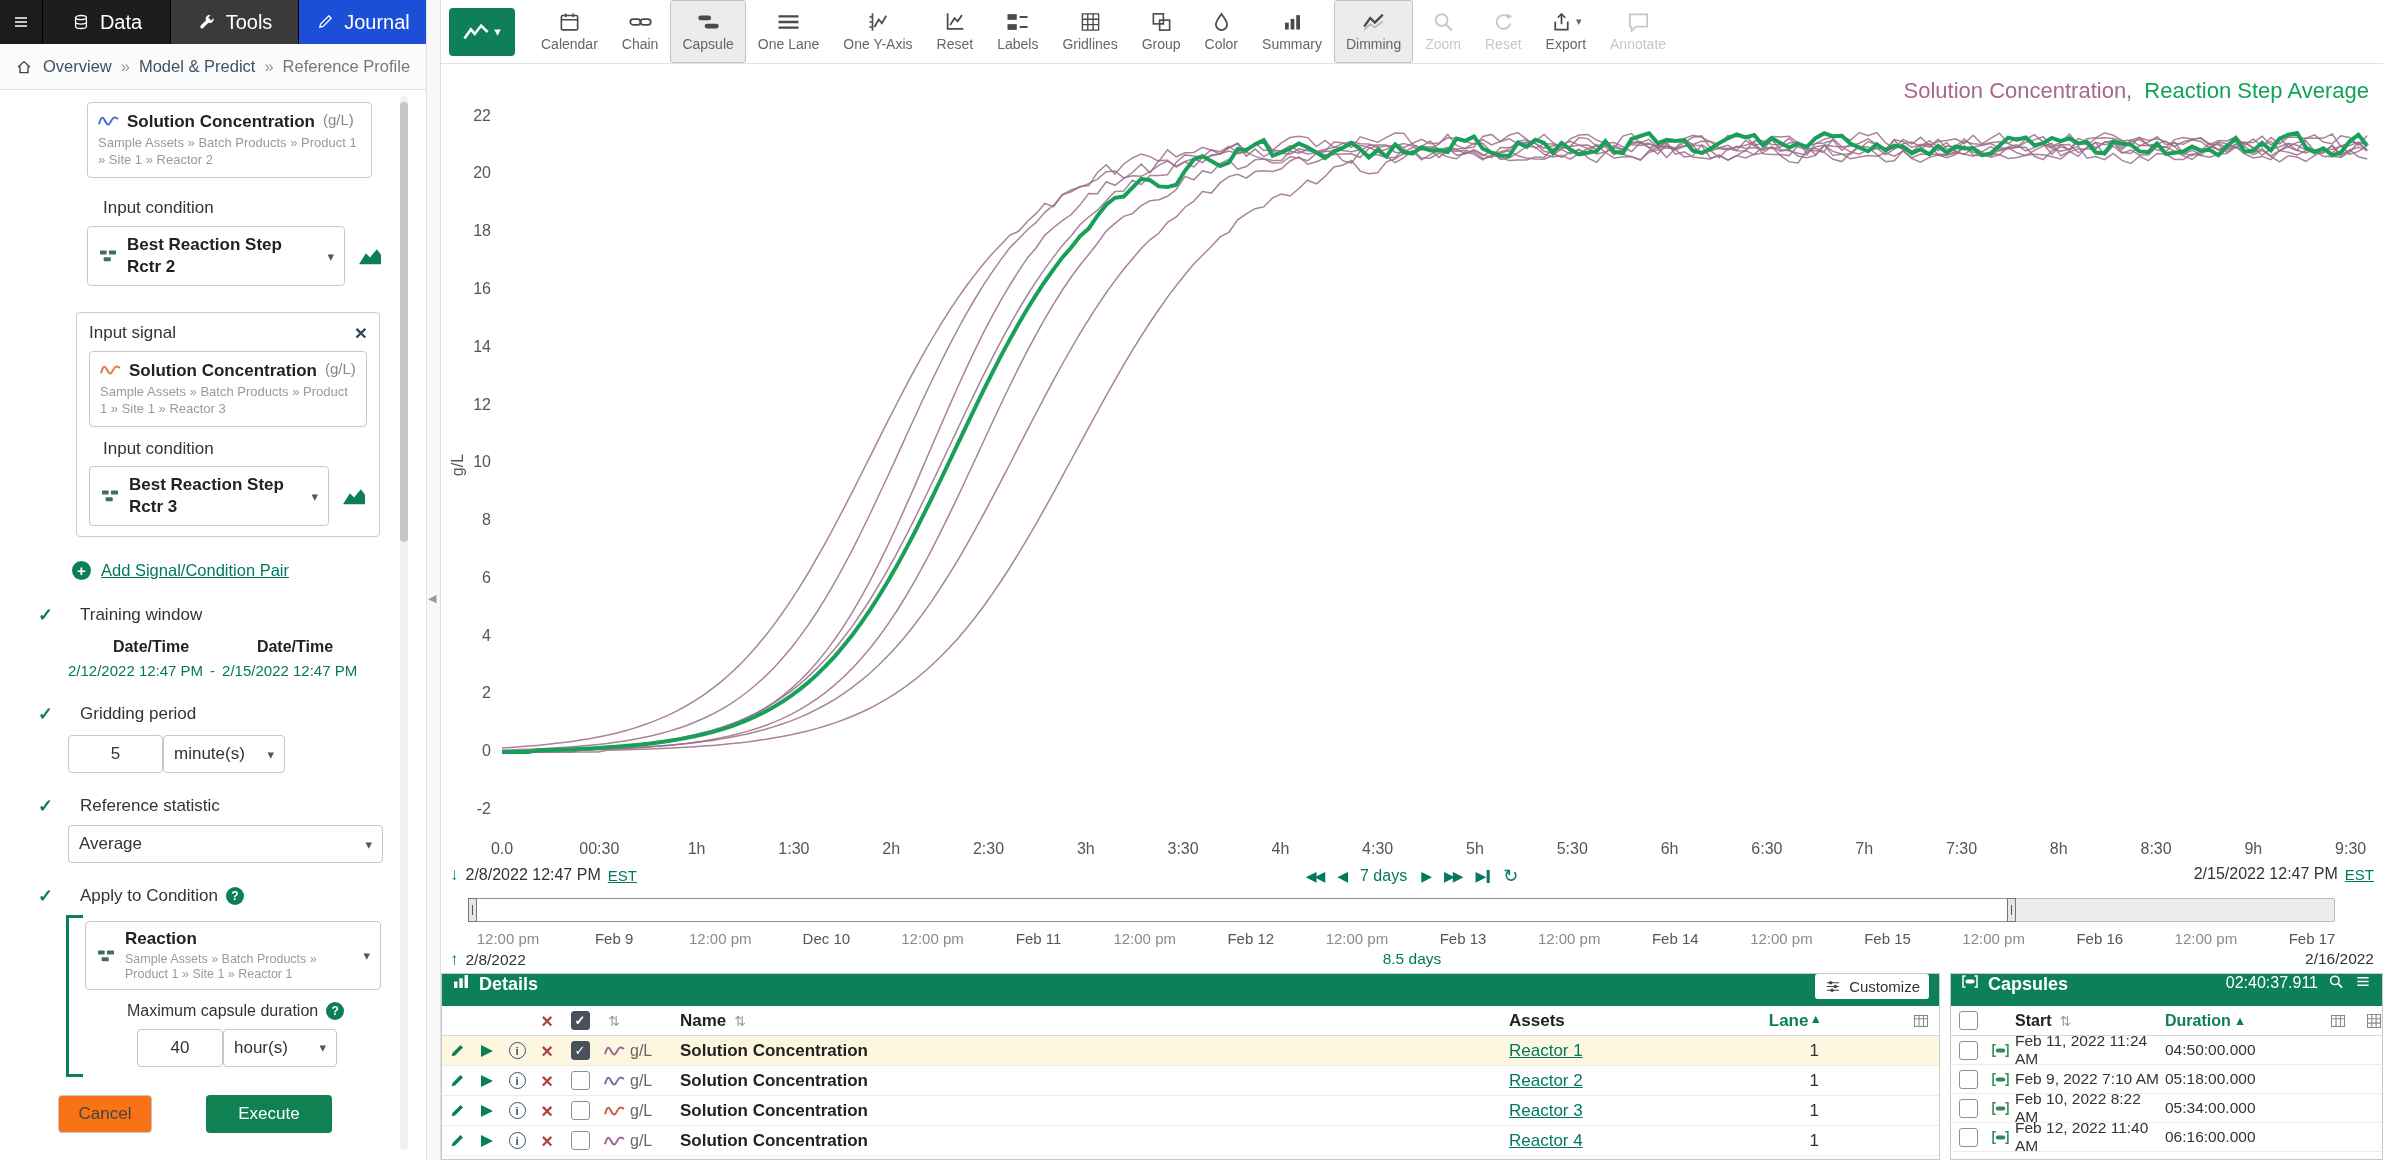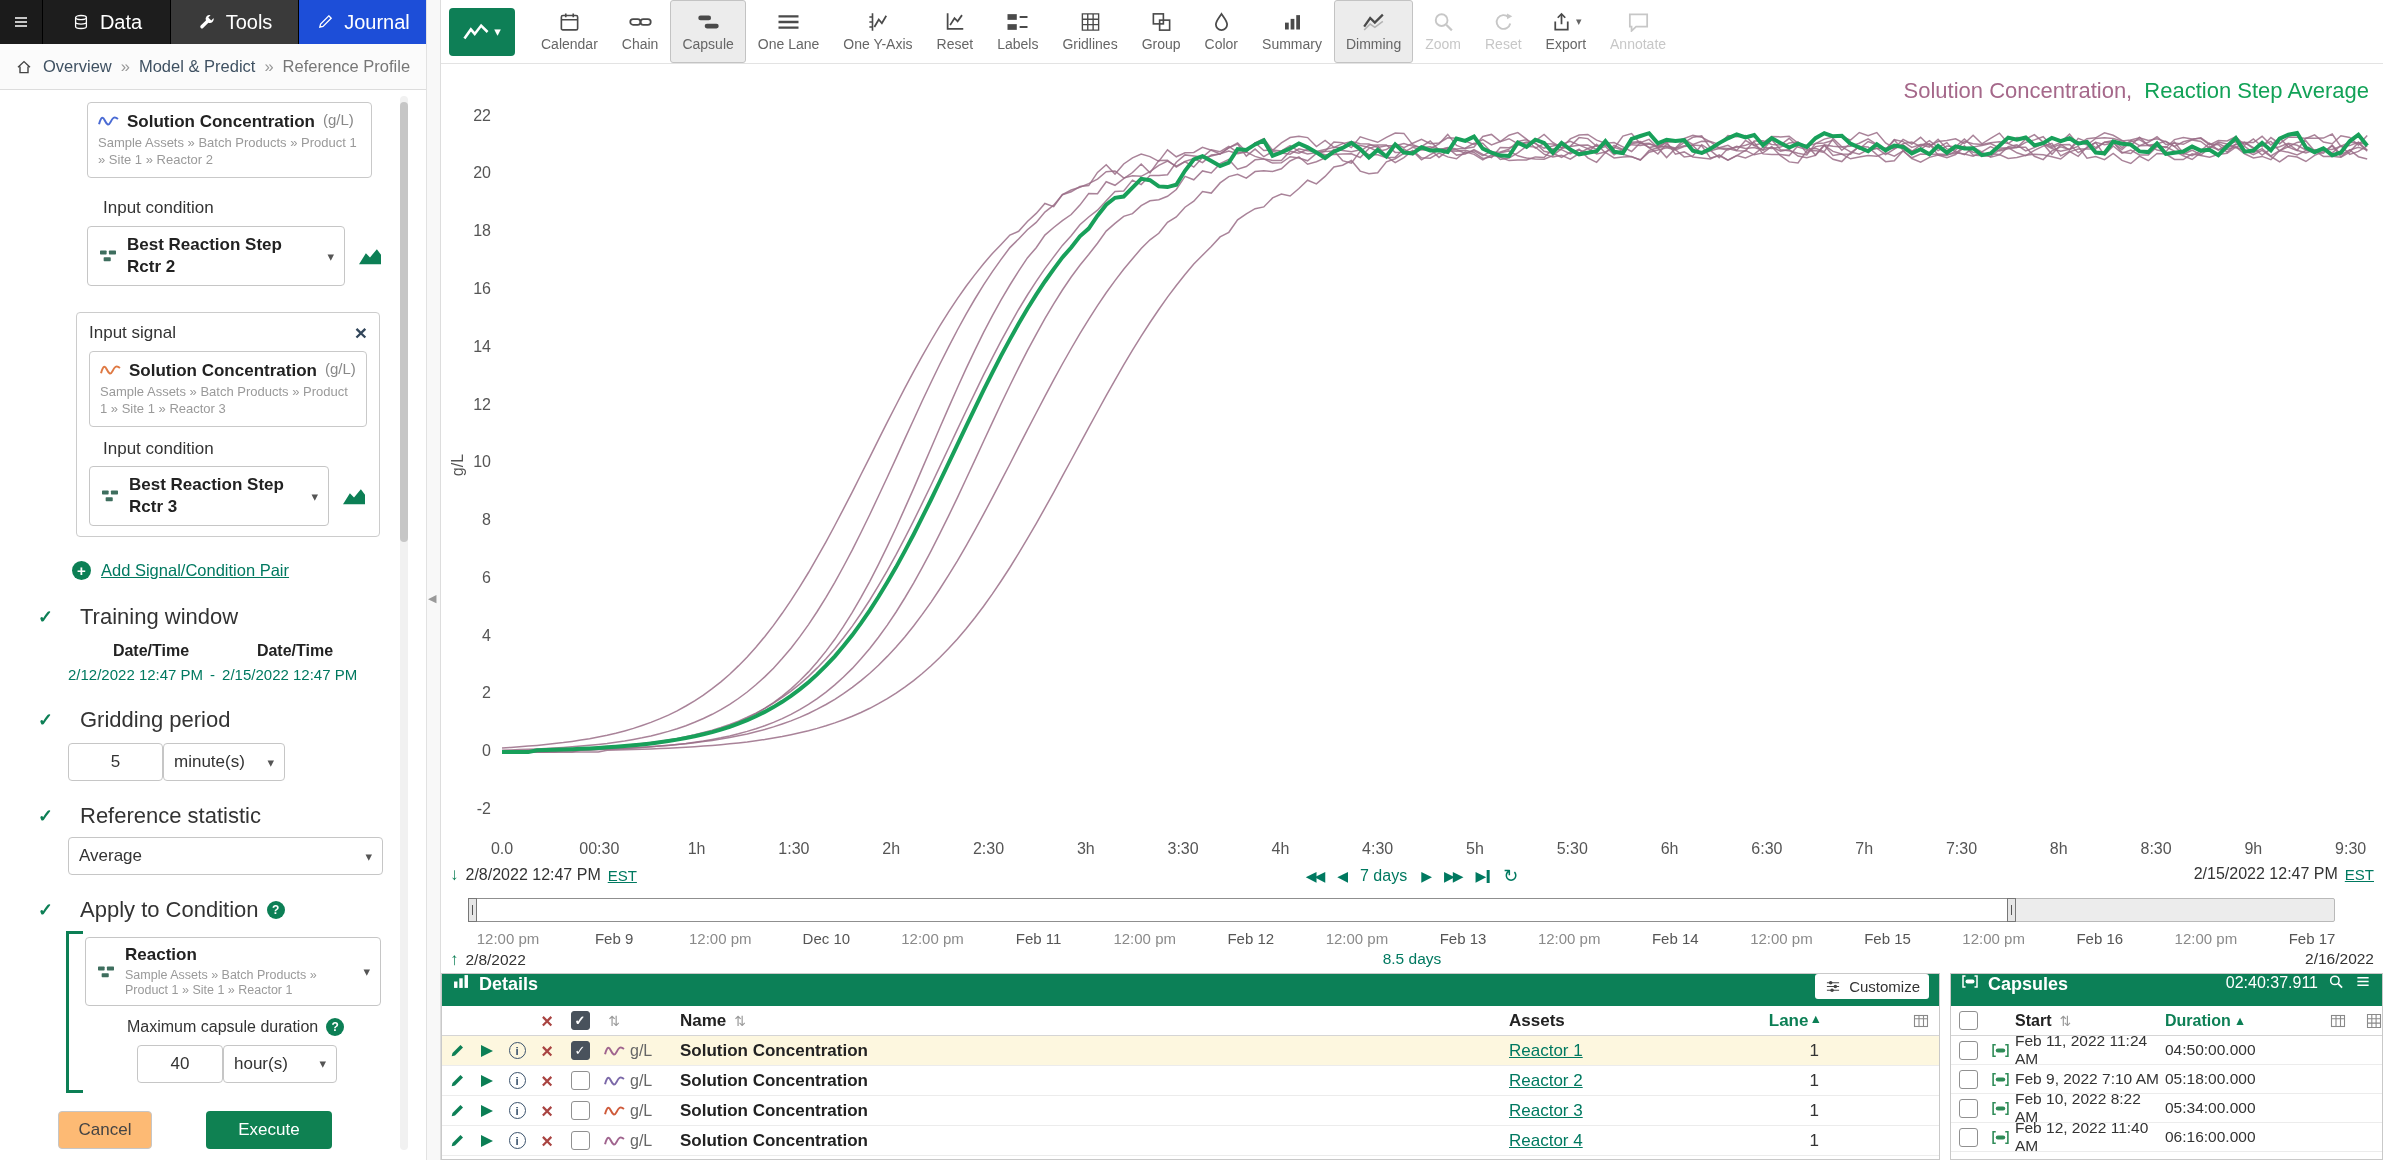--- a/index.html
+++ b/index.html
@@ -47,39 +47,39 @@
   .area-ic svg{width:26px;height:22px;}
   .pair-box{width:304px;border:1px solid #ccc;border-radius:4px;padding:9px 12px 10px 12px;}
   .pair-head{display:flex;align-items:center;}
   .close-x{margin-left:auto;color:#33475b;font-size:21px;font-weight:bold;line-height:1;cursor:pointer;}
   .add-row{display:flex;align-items:center;gap:10px;}
   .plus-ic{width:19px;height:19px;border-radius:50%;background:#0c7f55;color:#fff;display:flex;
         align-items:center;justify-content:center;font-size:15px;font-weight:bold;}
   .green-link{color:#007960;text-decoration:underline;font-size:16.5px;}
   .sec{display:flex;align-items:center;}
   .check{color:#0c7f55;font-size:18px;font-weight:bold;width:20px;}
-  .sec-label{margin-left:22px;font-size:22px;color:#333;}
+  .sec-label{margin-left:22px;font-size:17px;color:#333;}
   .qicon{width:18px;height:18px;border-radius:50%;background:#0c7f55;color:#fff;font-size:12px;
         font-weight:bold;display:inline-flex;align-items:center;justify-content:center;margin-left:8px;}
   .dt-head{display:flex;gap:22px;margin:12px 0 0 52px;font-weight:bold;color:#222;font-size:16px;}
   .dt-head span{width:122px;text-align:center;}
   .dt-vals{margin:6px 0 0 30px;color:#007960;font-size:15px;display:flex;gap:7px;}
   .num-input{border:1px solid #c6c6c6;border-radius:4px;height:38px;text-align:center;
         font-size:17px;color:#333;font-family:inherit;background:#fff;}
   .unit-select{height:38px;padding:0 10px;}
   .apply-group{position:relative;margin:8px 0 0 28px;padding:6px 0 10px 16px;border-left:3px solid #0c7f55;width:316px;}
   .apply-group::before,.apply-group::after{content:"";position:absolute;left:0;width:14px;height:3px;background:#0c7f55;}
   .apply-group::before{top:0;} .apply-group::after{bottom:0;}
   .rx{line-height:1.2;}
   .rx-name{font-weight:bold;color:#222;font-size:17px;}
   .rx-path{color:#9a9a9a;font-size:12.5px;margin-top:2px;width:200px;}
   .max-label{margin:12px 0 0 42px;font-size:16px;color:#333;display:flex;align-items:center;}
   .btn-row{display:flex;gap:54px;margin:18px 0 0 20px;}
   .btn{height:38px;border-radius:4px;font-size:17px;font-family:inherit;cursor:pointer;}
-  .btn-cancel{width:94px;background:#fdba74;border:1px solid #c6c6c6;color:#444;}
+  .btn-cancel{width:94px;background:#f97316;border:1px solid #c6c6c6;color:#444;}
   .btn-exec{width:126px;background:#0f8152;border:none;color:#fff;}
   .v-scroll{position:absolute;right:18px;top:96px;bottom:10px;width:8px;background:#f1f1f1;border-radius:4px;}
   .v-thumb{position:absolute;top:6px;left:0;width:8px;height:440px;background:#c6c6c6;border-radius:4px;}
 
   
   .divider{position:absolute;left:426px;top:0;width:15px;height:100%;background:#f8f8f8;
         border-left:1px solid #e2e2e2;border-right:1px solid #ddd;}
   .collapse{position:absolute;top:592px;left:1px;color:#999;font-size:11px;cursor:pointer;}
 
   

